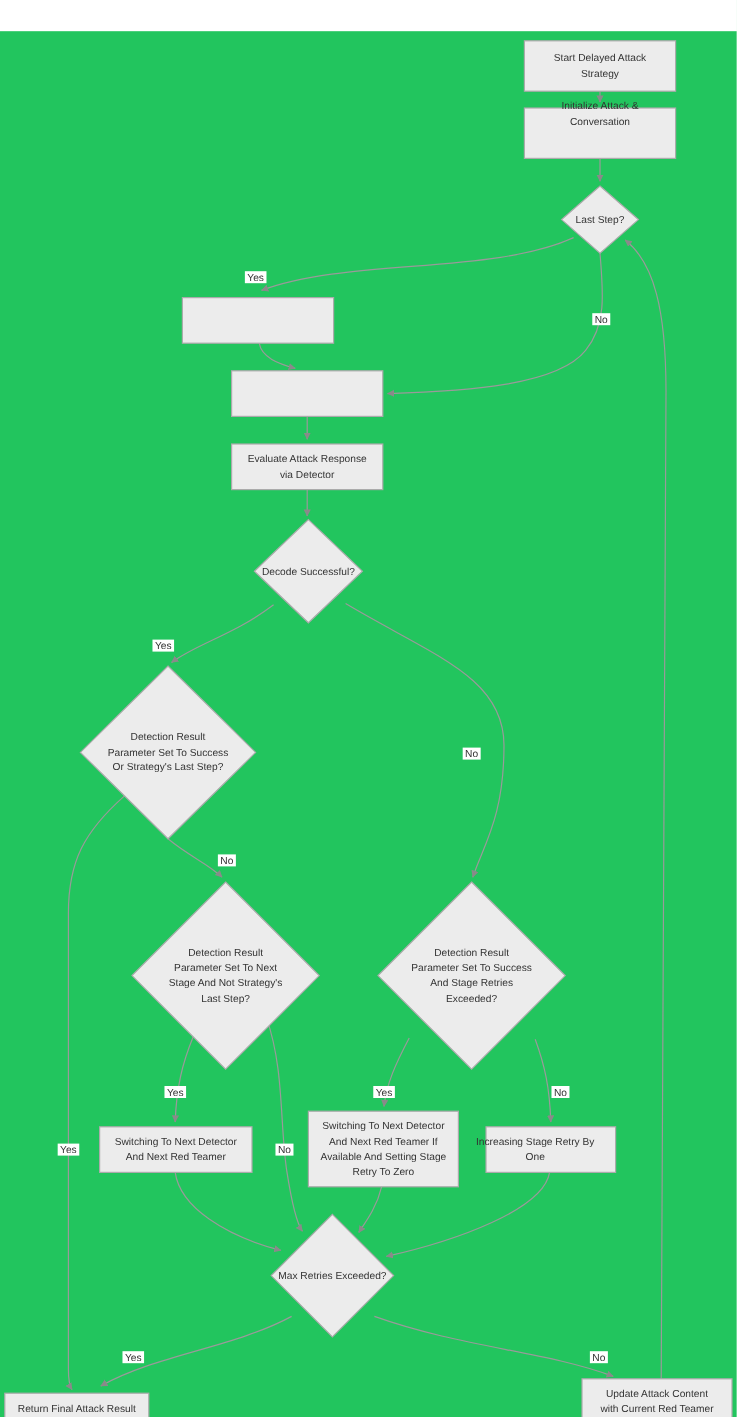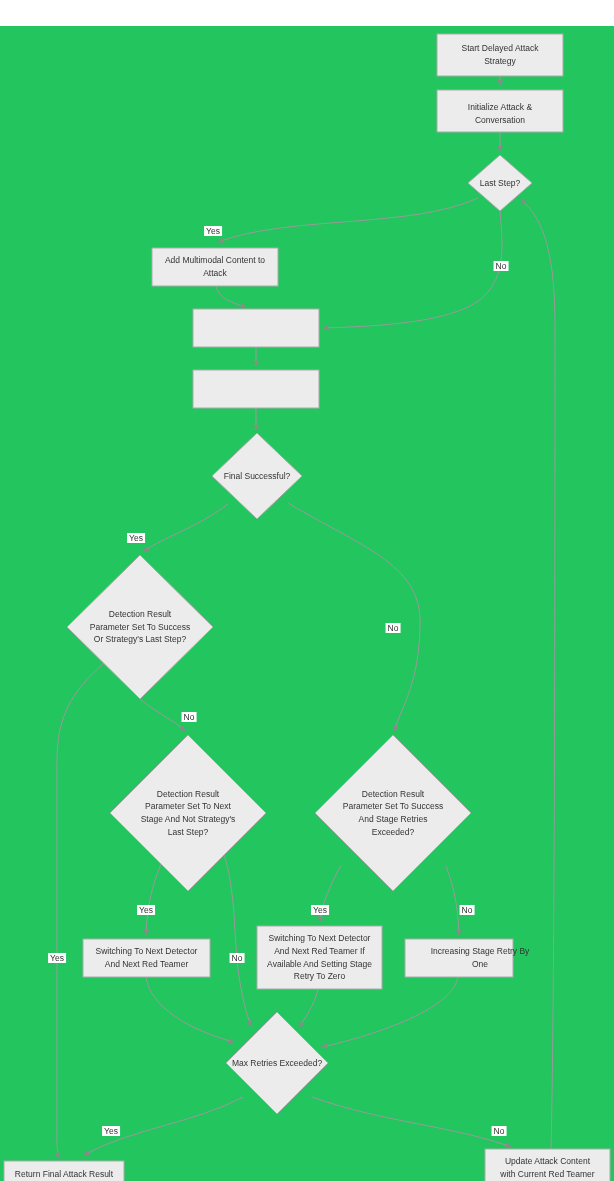--- a/index.html
+++ b/index.html
@@ -88,44 +88,44 @@
       <rect class="shape" x="257" y="900" width="125" height="63"></rect>
       <rect class="shape" x="405" y="913" width="108" height="38"></rect>
       <polygon class="shape" points="277,986 328,1037 277,1088 226,1037"></polygon>
       <rect class="shape" x="4" y="1135" width="120" height="26"></rect>
       <rect class="shape" x="485" y="1123" width="125" height="50"></rect>
     </g>
   </svg>
 
   <div class="node-label" style="left:437px; top:8px; width:126px; height:42px;">Start Delayed Attack
 Strategy</div>
-  <div class="node-label" style="left:437px; top:67px; width:126px; height:42px;">Initialize Attack &amp;
+  <div class="node-label" style="left:437px; top:48px; width:126px; height:42px;">Initialize Attack &amp;
 Conversation</div>
   <div class="node-label" style="left:460px; top:147px; width:80px; height:20px;">Last Step?</div>
-  <div class="node-label" style="left:152px; top:222px; width:126px; height:38px;">Add Multimodal Content to
-Attack</div>
-  <div class="node-label" style="left:207px; top:440px; width:100px; height:20px;">Final Successful?</div>
+  <div class="node-label" style="left:193px; top:344px; width:126px; height:38px;">Evaluate Attack Response
+via Detector</div>
+  <div class="node-label" style="left:207px; top:440px; width:100px; height:20px;">Decode Successful?</div>
   <div class="node-label" style="left:72px; top:578px; width:136px; height:46px;">Detection Result
 Parameter Set To Success
 Or Strategy's Last Step?</div>
   <div class="node-label" style="left:118px; top:758px; width:140px; height:58px;">Detection Result
 Parameter Set To Next
 Stage And Not Strategy's
 Last Step?</div>
   <div class="node-label" style="left:323px; top:758px; width:140px; height:58px;">Detection Result
 Parameter Set To Success
 And Stage Retries
 Exceeded?</div>
   <div class="node-label" style="left:83px; top:913px; width:127px; height:38px;">Switching To Next Detector
 And Next Red Teamer</div>
   <div class="node-label" style="left:257px; top:900px; width:125px; height:63px;">Switching To Next Detector
 And Next Red Teamer If
 Available And Setting Stage
 Retry To Zero</div>
-  <div class="node-label" style="left:426px; top:913px; width:108px; height:38px;">Increasing Stage Retry By
+  <div class="node-label" style="left:392px; top:913px; width:108px; height:38px;">Increasing Stage Retry By
 One</div>
   <div class="node-label" style="left:217px; top:1027px; width:120px; height:20px;text-align:center;">Max Retries Exceeded?</div>
   <div class="node-label" style="left:4px; top:1135px; width:120px; height:26px;">Return Final Attack Result</div>
   <div class="node-label" style="left:485px; top:1123px; width:125px; height:50px;border-radius:16px;">Update Attack Content
 with Current Red Teamer
 and Retry</div>
 
   <div class="edge-label" style="left:213px; top:205px;">Yes</div>
   <div class="edge-label" style="left:501px; top:240px;">No</div>
   <div class="edge-label" style="left:136px; top:512px;">Yes</div>

